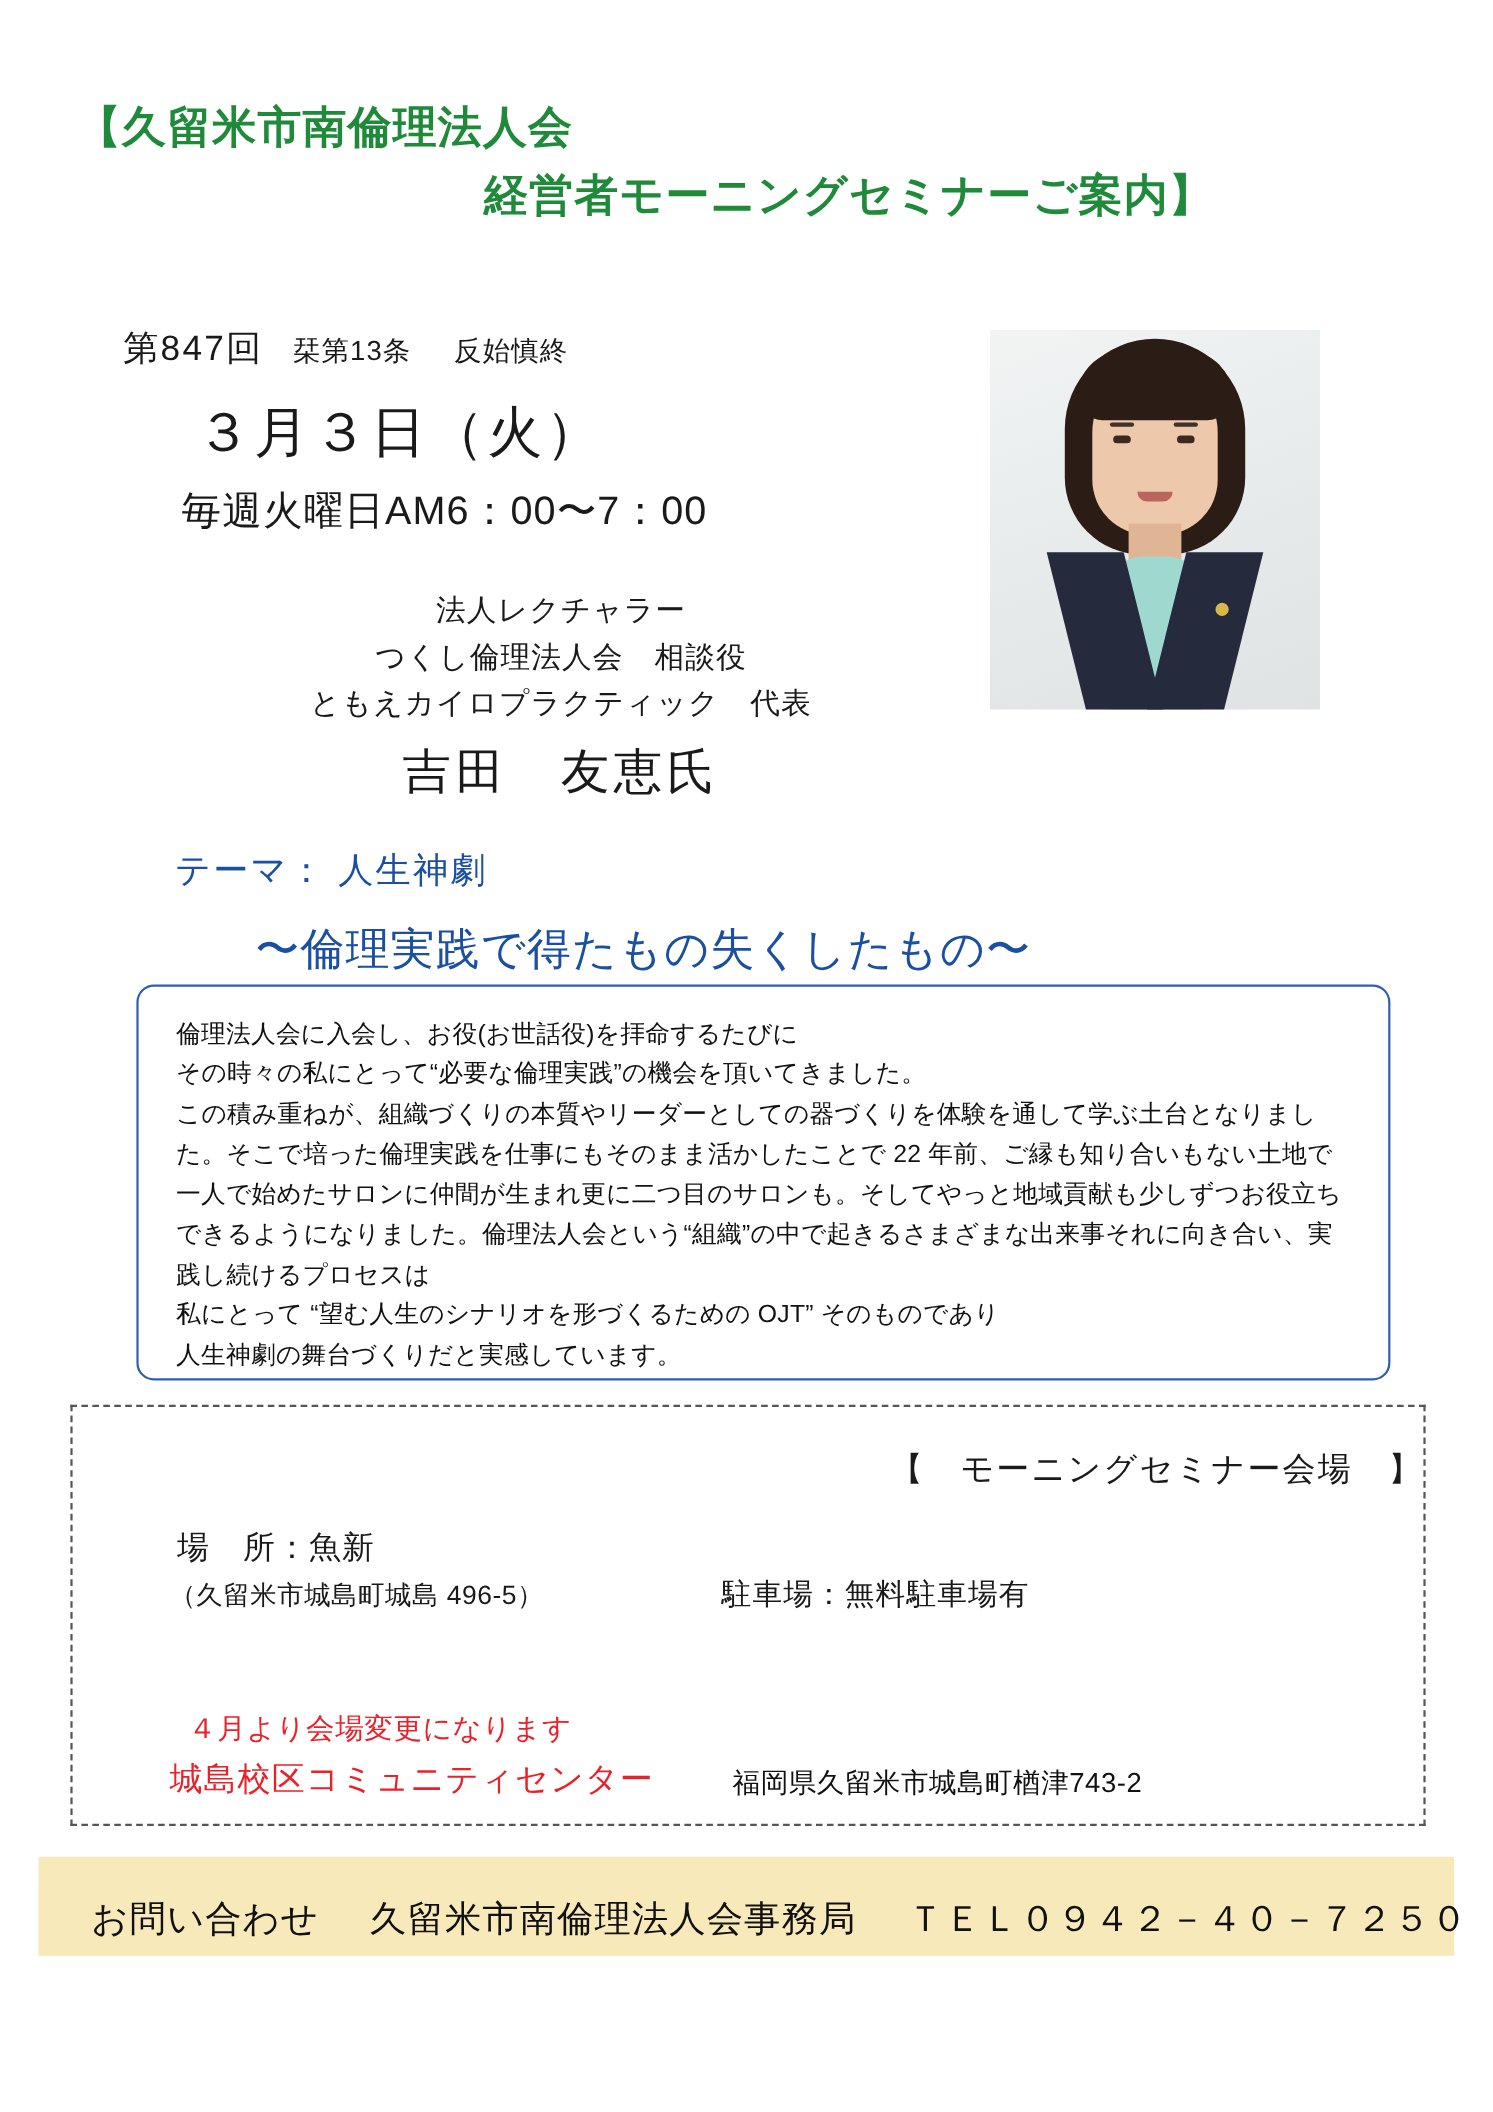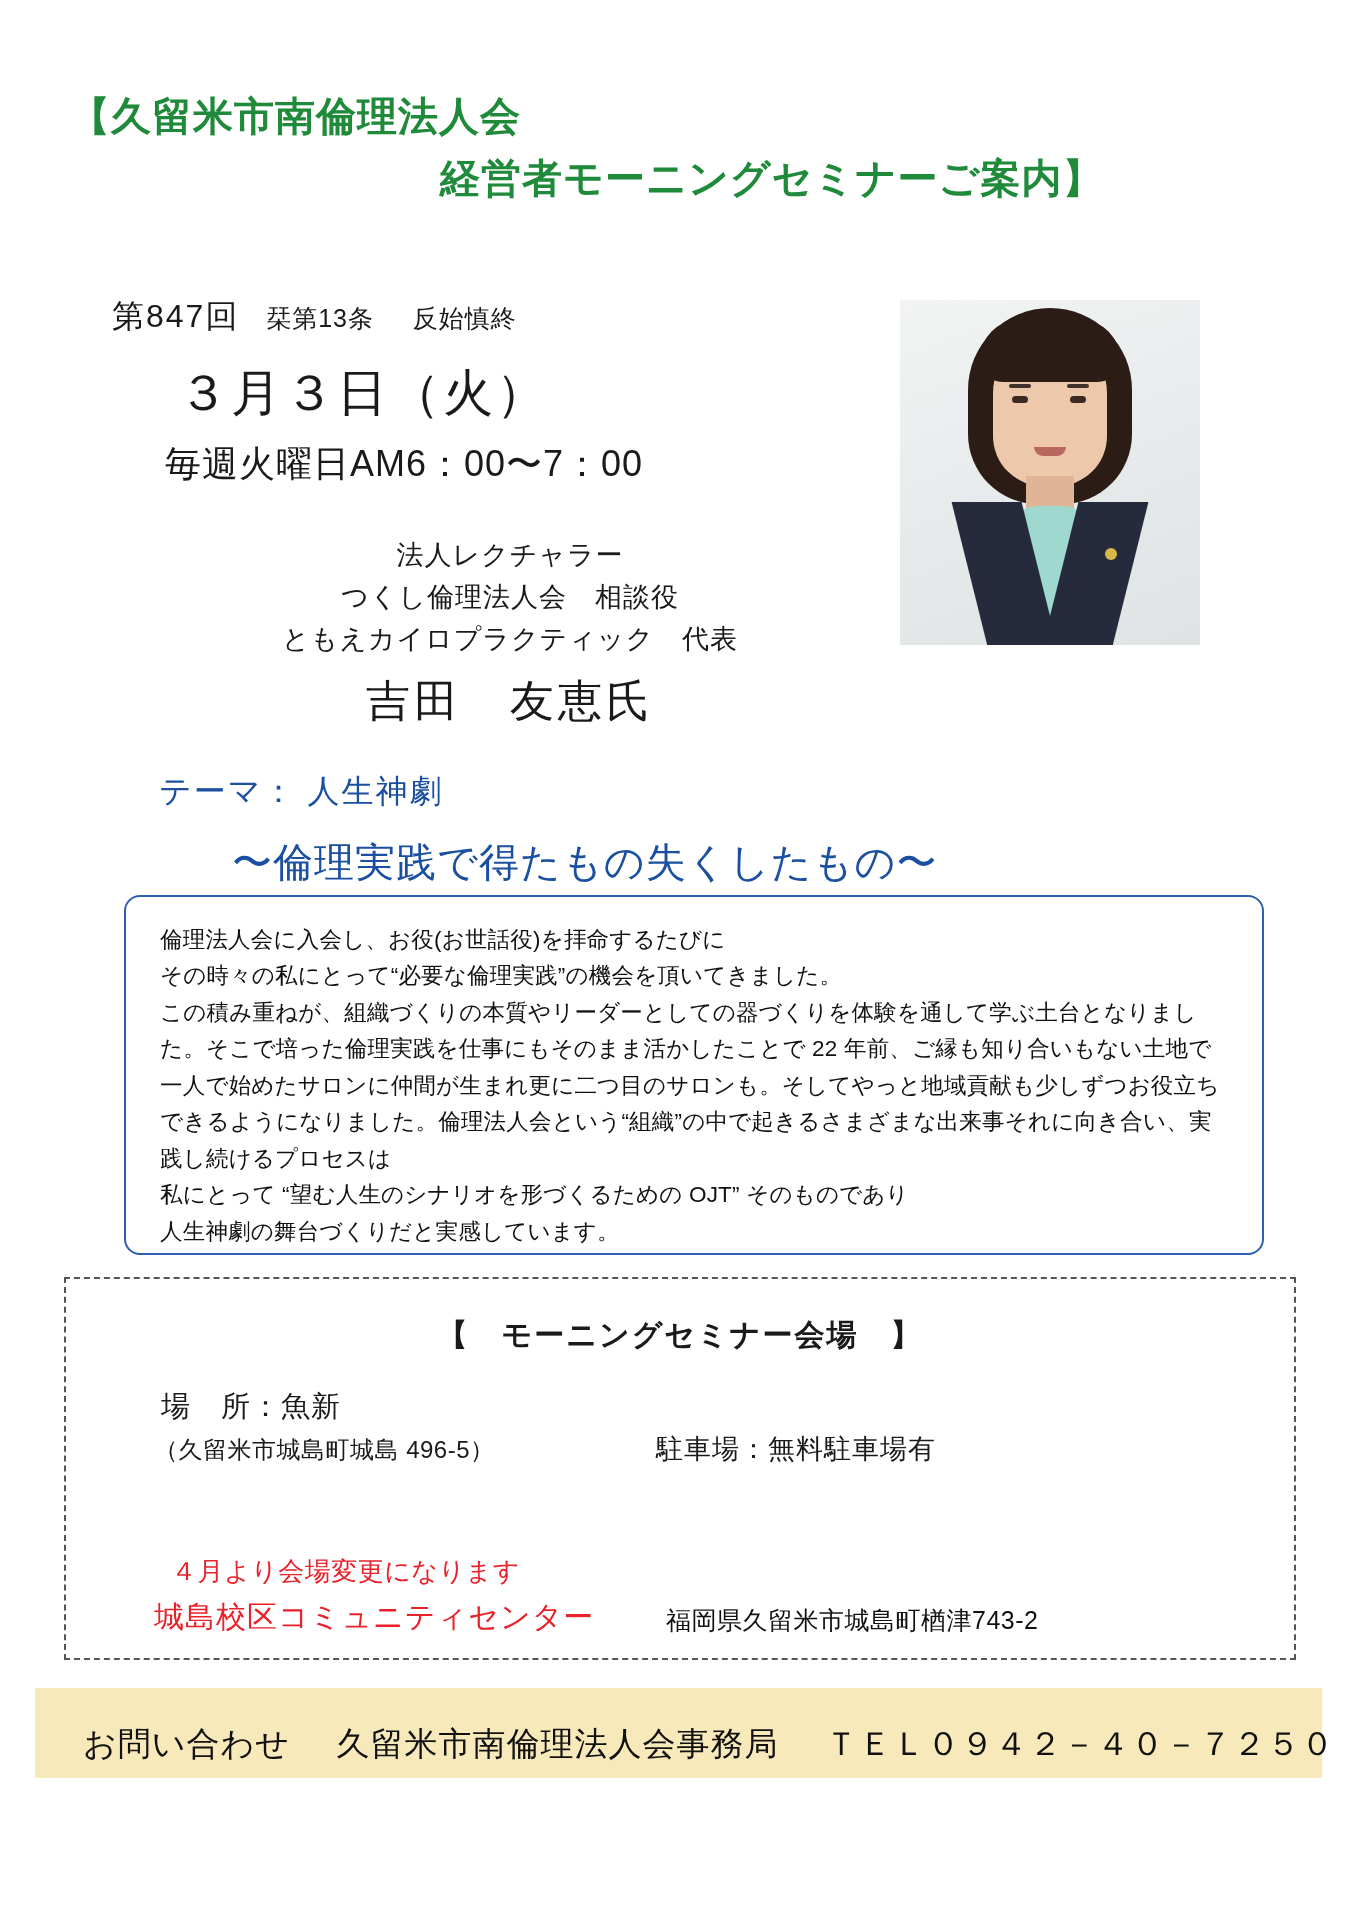--- a/index.html
+++ b/index.html
@@ -152,24 +152,23 @@
     top: 1277px;
     width: 1232px;
     height: 383px;
     border: 2px dashed #555;
     box-sizing: border-box;
   }
   .venue-title {
     position: absolute;
     left: 0; right: 0;
     top: 36px;
-    text-align: center;
+    text-align: right;
     font-size: 30px;
     letter-spacing: 2px;
-    font-weight: bold;
   }
   .venue-place {
     position: absolute;
     left: 95px;
     top: 108px;
     font-size: 29px;
     letter-spacing: 1px;
     white-space: nowrap;
   }
   .venue-addr {

